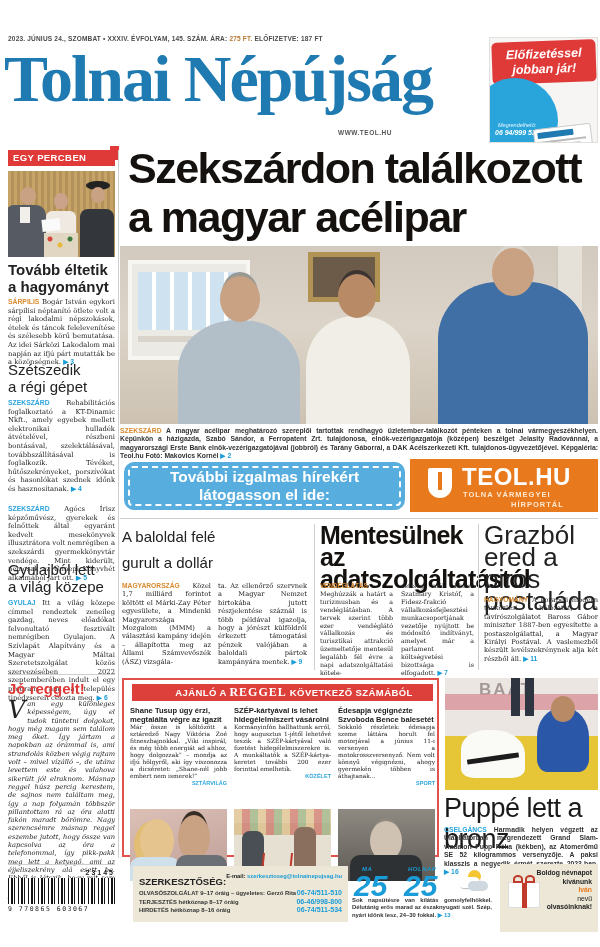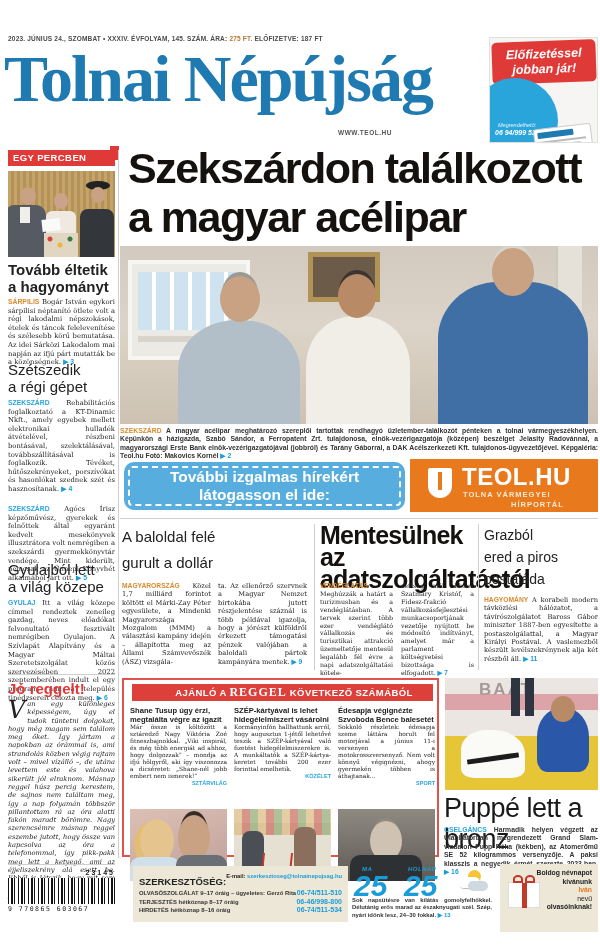--- a/index.html
+++ b/index.html
@@ -108,21 +108,21 @@
   .promo-orange .shield{position:absolute;left:18px;top:9px;width:24px;height:30px;background:#fff;
                         border-radius:2px 2px 12px 12px;}
   .promo-orange .shield i{position:absolute;left:10px;top:4px;width:4px;height:18px;background:var(--teol-orange);}
   .promo-orange .t1{position:absolute;left:52px;top:4px;color:#fff;font-weight:800;font-size:24px;letter-spacing:.5px;}
   .promo-orange .t2{position:absolute;left:53px;top:31px;color:#ffe9d2;font-size:7.5px;font-weight:bold;letter-spacing:1px;}
   .promo-orange .t3{position:absolute;left:53px;top:41px;color:#ffe9d2;font-size:7.5px;font-weight:bold;letter-spacing:1px;padding-left:48px;}
 
   
   .midA-title{left:122px;top:524px;width:190px;font-size:15px;line-height:26px;font-weight:400;color:#222;}
   .midB-title{left:320px;top:524px;width:158px;font-size:25px;line-height:22px;font-weight:800;letter-spacing:-.8px;color:#14110e;}
-  .midC-title{left:484px;top:524px;width:114px;font-size:14px;line-height:22px;font-weight:400;color:#222;}
+  .midC-title{left:484px;top:524px;width:114px;font-size:26px;line-height:22px;font-weight:400;color:#222;}
   .cols2{display:flex;gap:7px;}
   .cols2 .c{font-size:6.7px;line-height:8.4px;color:#222;}
   .bodytxt{font-size:6.7px;line-height:8.4px;color:#222;}
 
   
   .reggel{left:122px;top:678px;width:317px;height:179px;border:2px solid #e0524a;background:#fff;}
   .reggel-bar{position:absolute;left:8px;top:4px;right:4px;height:17px;background:#dd403a;color:#fff;
               text-align:center;font-weight:800;font-size:9.5px;line-height:17px;letter-spacing:.4px;padding-left:23px;}
   .reggel-bar .brand{font-family:"Liberation Serif",serif;font-size:12px;letter-spacing:1px;}
   .ritem-title{font-size:7.6px;line-height:8.6px;font-weight:bold;color:#222;}
@@ -245,21 +245,21 @@
     <span class="kick kick-o">SÁRPILIS</span>
     <span>Bogár István egykori sárpilisi néptanító ötlete volt a régi lakodalmi népszokások, ételek és táncok felelevenítése és szélesebb körű bemutatása. Az idei Sárközi Lakodalom mai napján az ifjú párt mutatták be a közönségnek.</span>
     <span class="pref">▶ 3</span>
   </div>
 
   <div class="abs rail-title" style="top:362px">
     <span>Szétszedik</span><br><span>a régi gépet</span>
   </div>
   <div class="abs rail-body serif just" style="top:399px">
     <span class="kick kick-b">SZEKSZÁRD</span>
-    <span>Rehabilitációs foglalkoztató a KT-Dinamic Nkft., amely egyebek mellett elektronikai hulladék átvételével, részbeni bontásával, szelektálásával, továbbszállításával is foglalkozik. Tévéket, hűtőszekrényeket, porszívókat és hasonlókat szednek szét és hasznosítanak.</span>
+    <span>Rehabilitációs foglalkoztató a KT-Dinamic Nkft., amely egyebek mellett elektronikai hulladék átvételével, részbeni bontásával, szelektálásával, továbbszállításával is foglalkozik. Tévéket, hűtőszekrényeket, porszívókat és hasonlókat szednek időnk és hasznosítanak.</span>
     <span class="pref">▶ 4</span>
   </div>
 
   <div class="abs rail-body serif just" style="top:505px">
     <span class="kick kick-b">SZEKSZÁRD</span>
     <span>Agócs Írisz képzőművész, gyerekek és felnőttek által egyaránt kedvelt mesekönyvek illusztrátora volt nemrégiben a szekszárdi gyermekkönyvtár vendége. Mint kiderült, nemcsak az Ünnepi Könyvhét alkalmából járt ott.</span>
     <span class="pref">▶ 5</span>
   </div>
 
   <div class="abs rail-title" style="top:562px">

